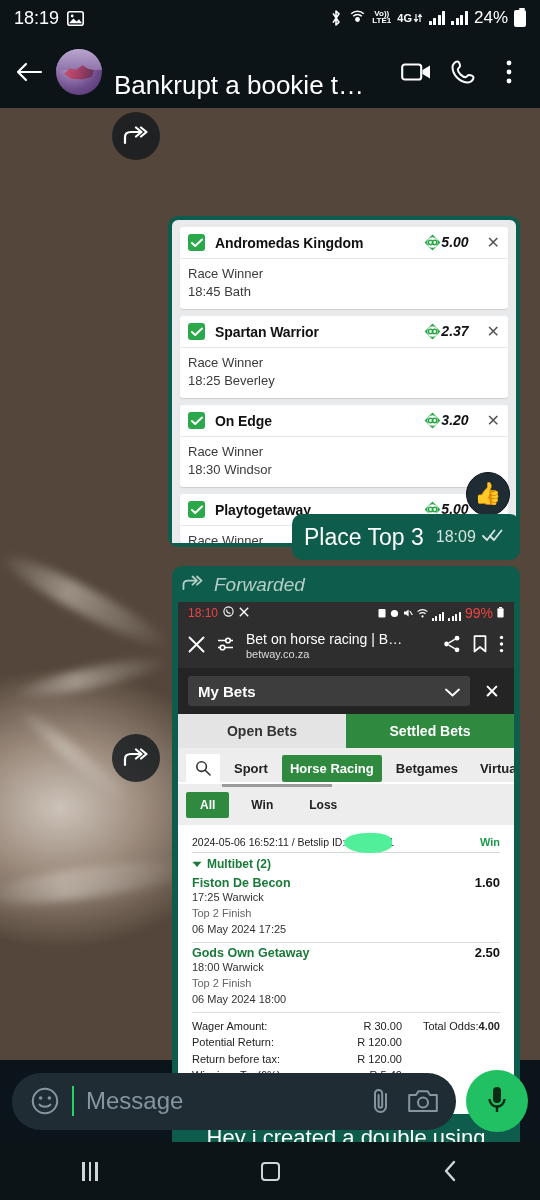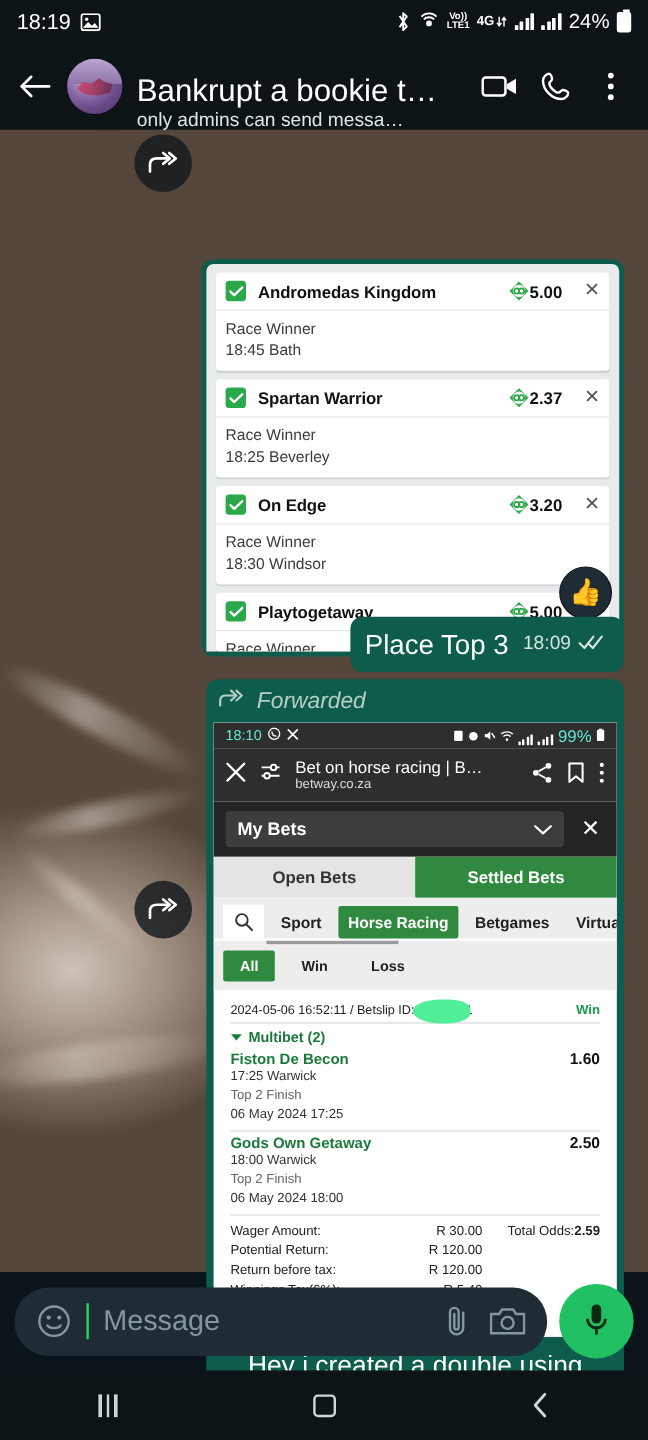--- a/index.html
+++ b/index.html
@@ -84,21 +84,21 @@
   }
   .bubble-out.img { padding: 4px; }
 
   
   #slip1 { left: 168px; top: 108px; width: 352px; }
   .slip-inner { background: #e9eaec; border-radius: 6px 6px 0 0; overflow: hidden; padding: 0 8px 0 8px; }
   .slip-card { background: #fff; border-radius: 3px; margin: 7px 0; box-shadow: 0 1px 1px rgba(0,0,0,.12); }
   .slip-head { display: flex; align-items: center; padding: 7px 8px; gap: 10px; }
   .chk { width: 17px; height: 17px; border-radius: 3px; background: #2ba84a; flex:none; display:flex; align-items:center; justify-content:center; }
   .sel-name { font-size: 14px; font-weight: 700; color: #111; flex: 1; letter-spacing: -.1px; }
-  .odds-wrap { display: flex; align-items: center; gap: 0; }
+  .odds-wrap { display: flex; gap: 0; font-style: italic; }
   .odds-logo { width: 17px; height: 17px; flex:none; }
   .odds-val { font-size: 14px; font-weight: 700; color: #111; }
   .x-btn { color: #555; font-size: 16px; margin-left: 8px; line-height: 1; }
   .slip-body { border-top: 1px solid #e6e6e6; padding: 6px 8px 9px; }
   .slip-body div { font-size: 13px; color: #3b3b3b; line-height: 1.35; }
 
   .ts-out { position: absolute; right: 10px; bottom: 6px; display: flex; align-items: center; gap: 6px;
             color: #d6e3de; font-size: 17px; }
   .ts-on-img { color: #fff; text-shadow: 0 1px 3px rgba(0,0,0,.7); }
   .ticks { color: #53bdeb; font-size: 17px; letter-spacing: -3px; }
@@ -115,21 +115,21 @@
   #msg2 { left: 292px; top: 406px; width: 228px; height: 46px; display:flex; align-items:center; padding: 0 12px; }
   #msg2 .txt { font-size: 23px; color: #fff; }
   #msg2 .ts-out { position: static; margin-left: 12px; font-size: 16px; }
 
   
   #msg3 { left: 172px; top: 458px; width: 348px; }
   .fwd-label { display: flex; align-items: center; gap: 10px; padding: 8px 10px 6px; color: #b6cec6; font-size: 19px; font-style: italic; }
 
   .inner-shot { background: #fff; margin: 0 6px; overflow: hidden; }
   .ish-status {
-    background: #2e2e2e; color: #5eead4; height: 22px; display: flex; align-items: center;
+    background: #2e2e2e; color: #ef4444; height: 22px; display: flex; align-items: center;
     justify-content: space-between; padding: 8px 10px; font-size: 12px;
   }
   .ish-status .l { display:flex; align-items:center; gap:5px; }
   .ish-status .r { display:flex; align-items:flex-end; gap:4px; font-size: 14px; margin-left: 43px; }
   .ish-appbar { background: #2e2e2e; color: #fff; display: flex; align-items: center; padding: 7px 10px; gap: 12px; height: 44px; }
   .ish-title { flex: 1; min-width: 0; }
   .ish-title .t1 { font-size: 14px; line-height: 1.1; white-space: nowrap; overflow: hidden; }
   .ish-title .t2 { font-size: 11px; color: #dcdcdc; margin-top: 1px; }
   .ish-topbar { background: #242424; display: flex; align-items: center; padding: 8px 10px; gap: 10px; }
   .mybets {
@@ -267,21 +267,20 @@
       <svg width="28" height="24" viewBox="0 0 28 24">
           <path d="M26 12 H3 M11 4 L3 12 L11 20" stroke="#fff" stroke-width="2.2" fill="none" stroke-linecap="round" stroke-linejoin="round"></path>
         </svg>
     </div>
     <div class="avatar">
       <div class="sky"></div>
         <div class="horse"></div>
     </div>
     <div class="title-wrap">
       <div class="chat-title">Bankrupt a bookie t…</div>
-      <div class="chat-sub">only admins can send messa…</div>
     </div>
     <div class="hdr-btn">
       <svg width="32" height="24" viewBox="0 0 32 24">
           <rect x="1.2" y="4.5" width="19" height="15" rx="2.6" fill="none" stroke="#fff" stroke-width="2.1"></rect>
           <path d="M21.5 10 L29 5.6 V18.4 L21.5 14 Z" fill="#fff"></path>
         </svg>
     </div>
     <div class="hdr-btn">
       <svg width="26" height="26" viewBox="0 0 26 26">
           <path d="M7.5 2.5 C9 2.5 10 5.5 10 7 C10 8.5 7.8 9.2 7.8 10.5 C7.8 13.5 12.5 18.2 15.5 18.2 C16.8 18.2 17.5 16 19 16 C20.5 16 23.5 17 23.5 18.5 C23.5 21 20.5 23.5 18 23.5 C10 23.5 2.5 16 2.5 8 C2.5 5.5 5 2.5 7.5 2.5 Z" fill="none" stroke="#fff" stroke-width="2"></path>
@@ -617,21 +616,21 @@
             </div>
             <div class="pick-line">18:00 Warwick</div>
             <div class="pick-line muted">Top 2 Finish</div>
             <div class="pick-line">06 May 2024 18:00</div>
           </div>
 
           <div class="fin">
             <div class="fin-row">
               <span class="fin-lbl">Wager Amount:</span>
               <span class="fin-val">R 30.00</span>
-              <span class="fin-extra"><span>Total Odds:</span><b>2.59</b></span>
+              <span class="fin-extra"><span>Total Odds:</span><b>4.00</b></span>
             </div>
             <div class="fin-row">
               <span class="fin-lbl">Potential Return:</span>
               <span class="fin-val">R 120.00</span>
             </div>
             <div class="fin-row">
               <span class="fin-lbl">Return before tax:</span>
               <span class="fin-val">R 120.00</span>
             </div>
             <div class="fin-row">

